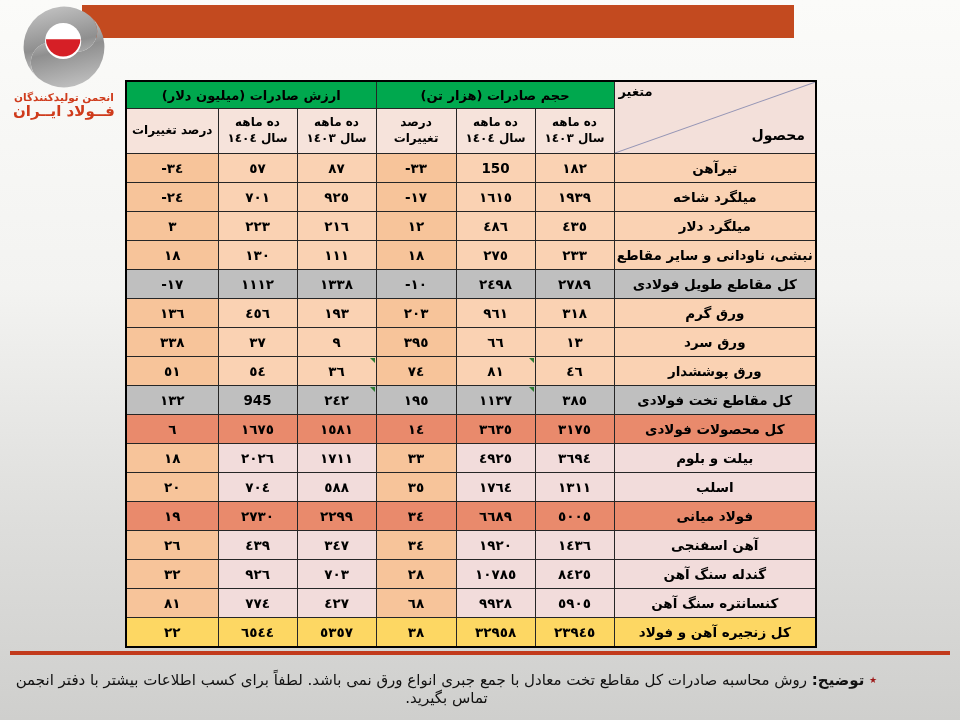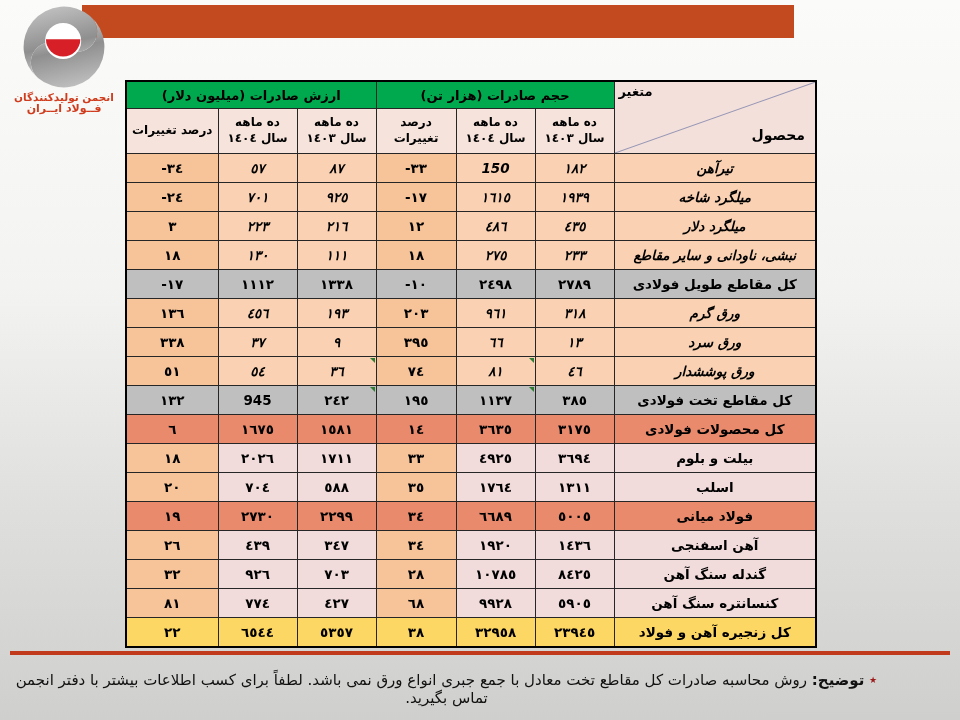--- a/index.html
+++ b/index.html
@@ -9,41 +9,41 @@
          background:linear-gradient(180deg,#fbfbf9 0%,#f3f3f1 40%,#dededc 72%,#cfcfcd 100%);}
 
   
   .banner{position:absolute;left:82px;top:5px;width:712px;height:33px;background:#c34a1f;}
 
   
   .logo{position:absolute;left:6px;top:4px;width:116px;text-align:center;}
   .logo svg{display:block;margin:0 auto;}
   .logo-text{direction:rtl;color:#cf3b1c;font-weight:bold;line-height:1.15;margin-top:1px;}
   .logo-text .l1{font-size:10.5px;}
-  .logo-text .l2{font-size:11px;letter-spacing:1px;}
+  .logo-text .l2{font-size:15px;letter-spacing:1px;}
 
   
   .title{position:absolute;left:190px;top:42px;width:660px;text-align:center;
          direction:rtl;font-size:21px;font-weight:bold;color:#1b1b1b;}
 
   
   table.exports{position:absolute;left:125px;top:80px;width:690px;border-collapse:collapse;
                 table-layout:fixed;direction:rtl;border:2px solid #000;}
   table.exports th,table.exports td{border:1px solid #262626;text-align:center;
                 vertical-align:middle;padding:0;color:#000;font-weight:bold;overflow:hidden;}
   .ghead{background:#00a84e;height:26px;font-size:13px;}
   .sub{background:#f6e3db;height:44px;font-size:12px;line-height:1.3;}
   .corner{background:#f3e0da;position:relative;}
   .corner svg{position:absolute;left:0;top:0;width:100%;height:100%;}
   .corner .c-top{position:absolute;top:2px;left:4px;font-size:13px;}
   .corner .c-bottom{position:absolute;bottom:10px;right:10px;font-size:14px;}
   tbody tr{height:29px;}
   tbody td{font-size:13.5px;}
   .pct{direction:ltr;}
-  .c-peach{background:#fad2b3;font-style:italic;}
+  .c-peach{background:#fad2b3;}
   .c-peachd{background:#f7c49a;}
   .c-gray{background:#bfbfbf;}
   .c-coral{background:#e98a6c;}
   .c-pink{background:#f2dcdb;}
   .c-yellow{background:#fdd763;}
   .flag{position:relative;}
   .flag::after{content:'';position:absolute;top:1px;right:1px;
                border-top:5px solid #2e7d32;border-left:5px solid transparent;}
 
   

